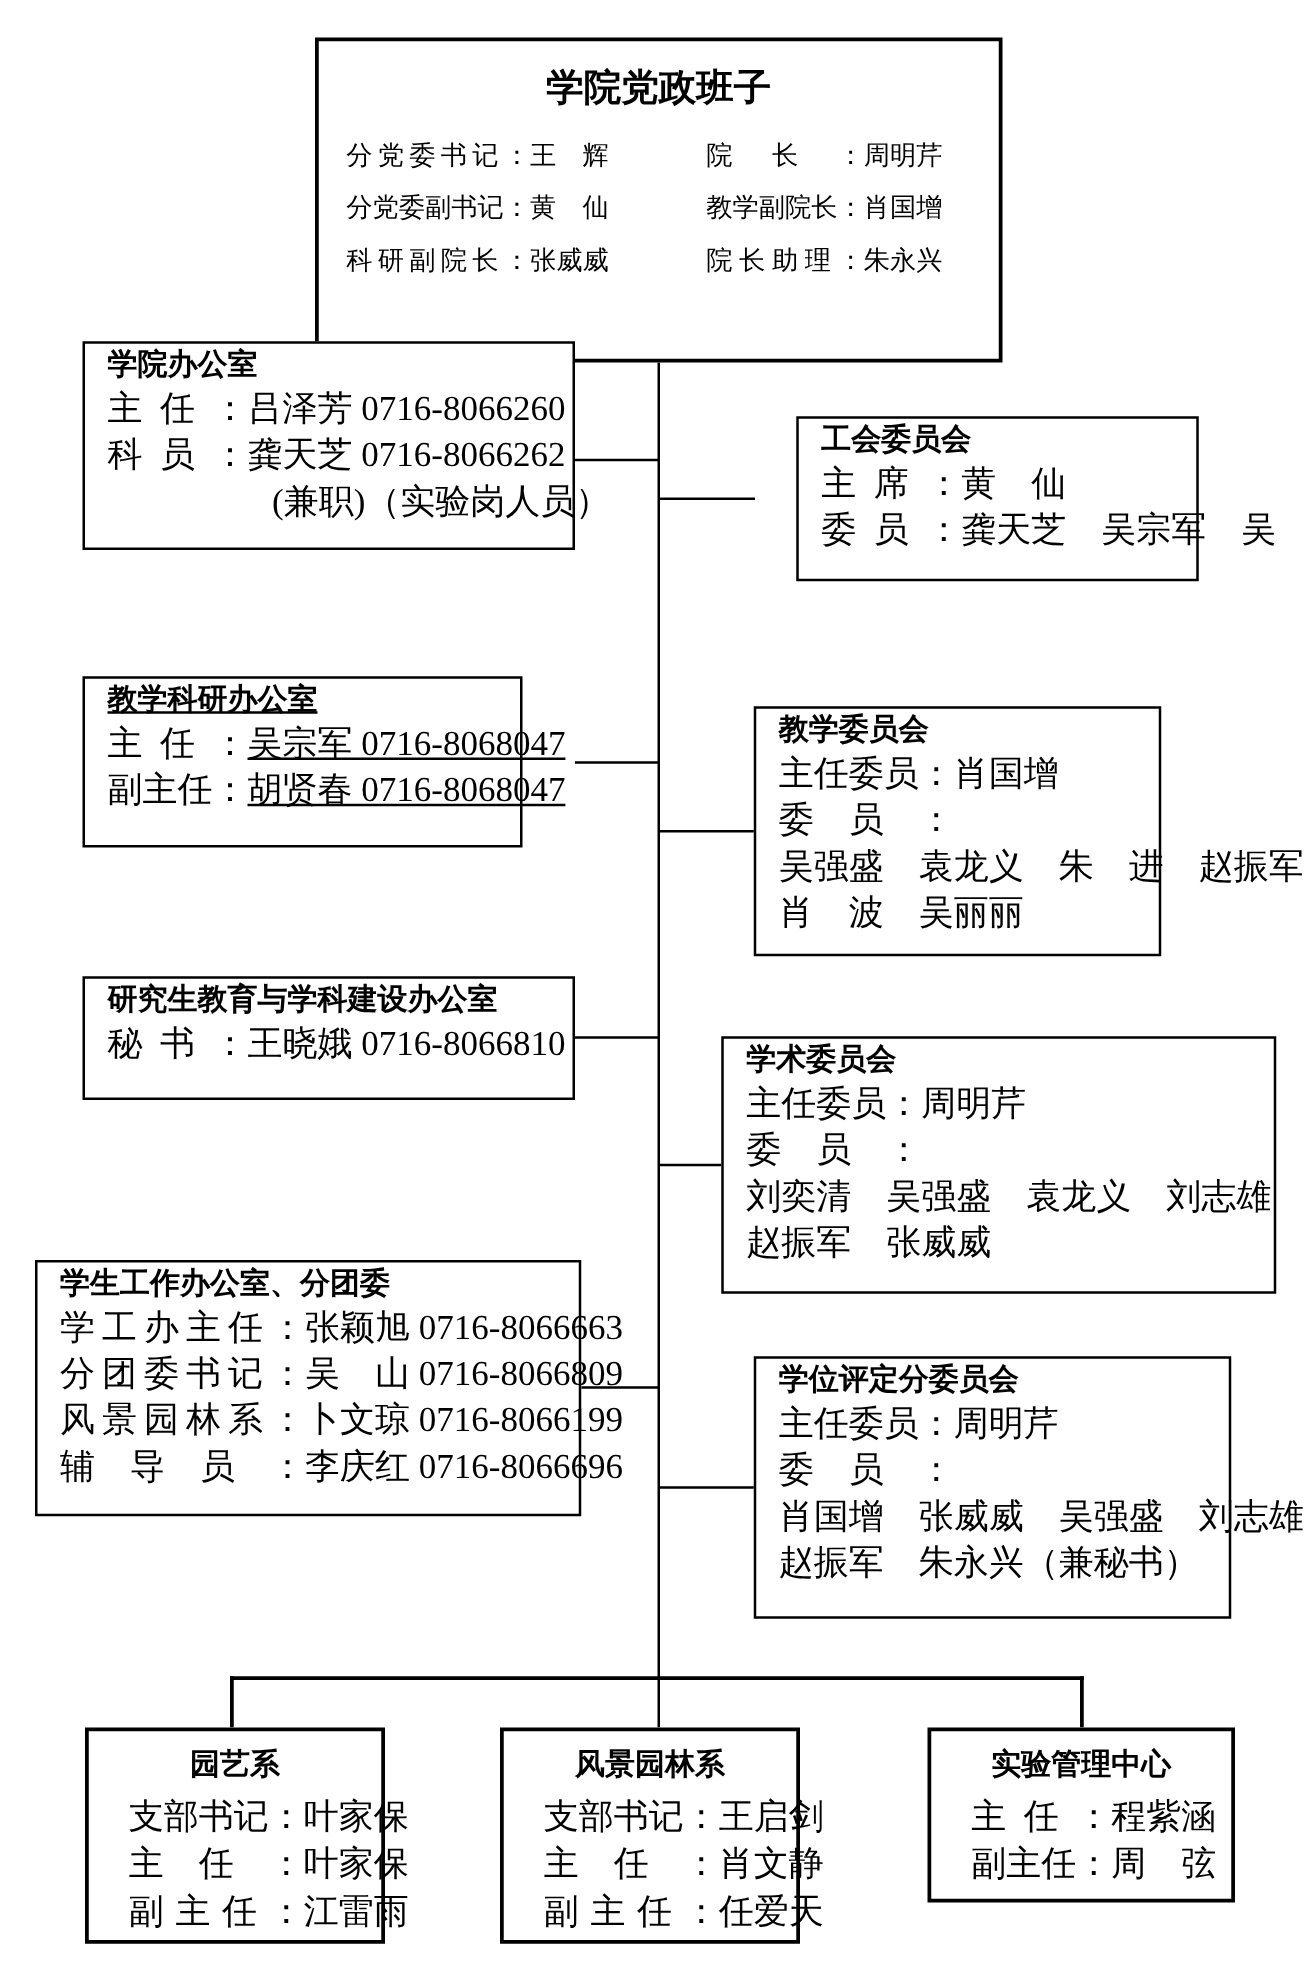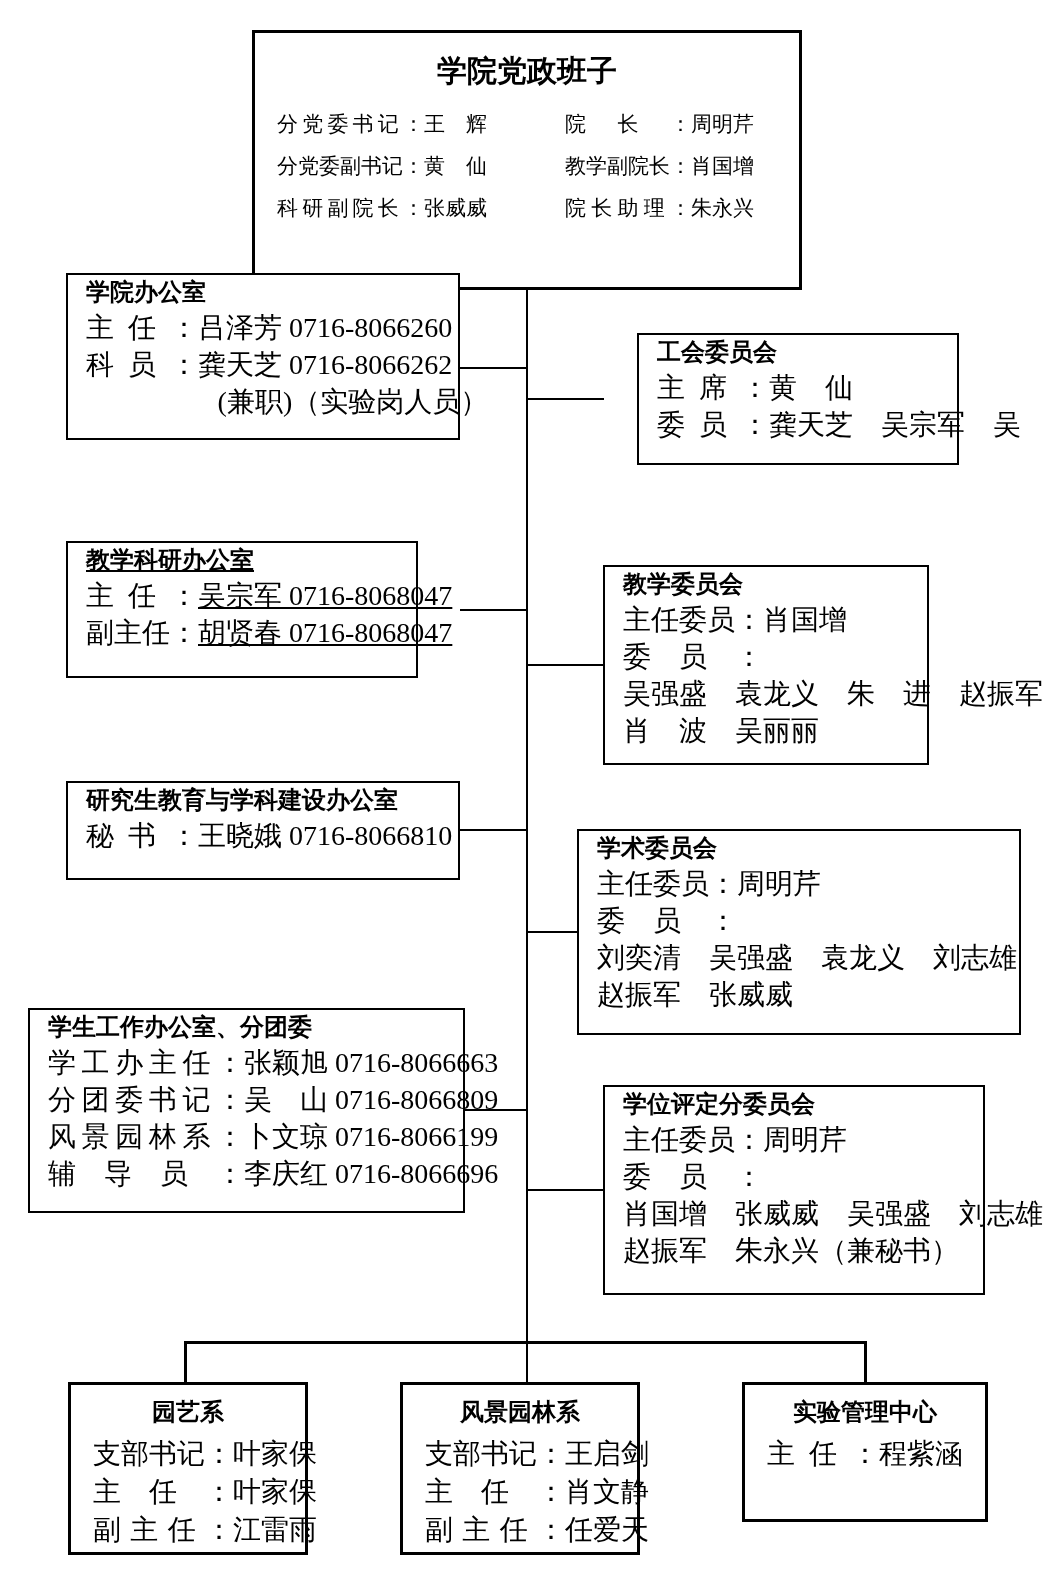--- a/index.html
+++ b/index.html
@@ -21,21 +21,21 @@
   .w4{width:4em;} .w5{width:5em;} .w6{width:6em;} .w7{width:7em;}
   .val{white-space:pre;}
   .note{margin-left:4.7em;}
   
   .top-box{padding:0;text-align:center;}
   .top-title{font-size:30px;font-weight:bold;line-height:36px;margin:20px 0 14px;}
   .top-row{display:flex;text-align:left;padding:0 22px;font-size:21px;line-height:42px;}
   .top-col-l{flex:0 0 288px;white-space:pre;}
   .top-col-r{flex:1;white-space:pre;}
   
-  .dept{padding:6px 22px;}
+  .dept{padding:6px 32px;}
   .dept .box-title{text-align:center;margin:4px 0 6px;}
   .dept .row{line-height:38px;}
   
   .hline,.vline{position:absolute;background:#000;}
   .hline{height:2px;}
   .vline{width:2px;}
   .hline.fat{height:3px;}
   .vline.fat{width:3px;}
 </style>
 </head>
@@ -138,15 +138,16 @@
   <div class="box thick dept" style="left:400px;top:1382px;width:240px;height:173px;">
     <div class="box-title">风景园林系</div>
     <div class="row"><span class="lbl w5">支部书记：</span><span class="val">王启剑</span></div>
     <div class="row"><span class="lbl w5">主任：</span><span class="val">肖文静</span></div>
     <div class="row"><span class="lbl w5">副主任：</span><span class="val">任爱天</span></div>
   </div>
 
   <div class="box thick dept" style="left:742px;top:1382px;width:246px;height:140px;">
     <div class="box-title">实验管理中心</div>
     <div class="row"><span class="lbl w4">主任：</span><span class="val">程紫涵</span></div>
+    <div class="row"><span class="lbl w4">副主任：</span><span class="val">周　弦</span></div>
   </div>
 
 </div>
 
 </body></html>

